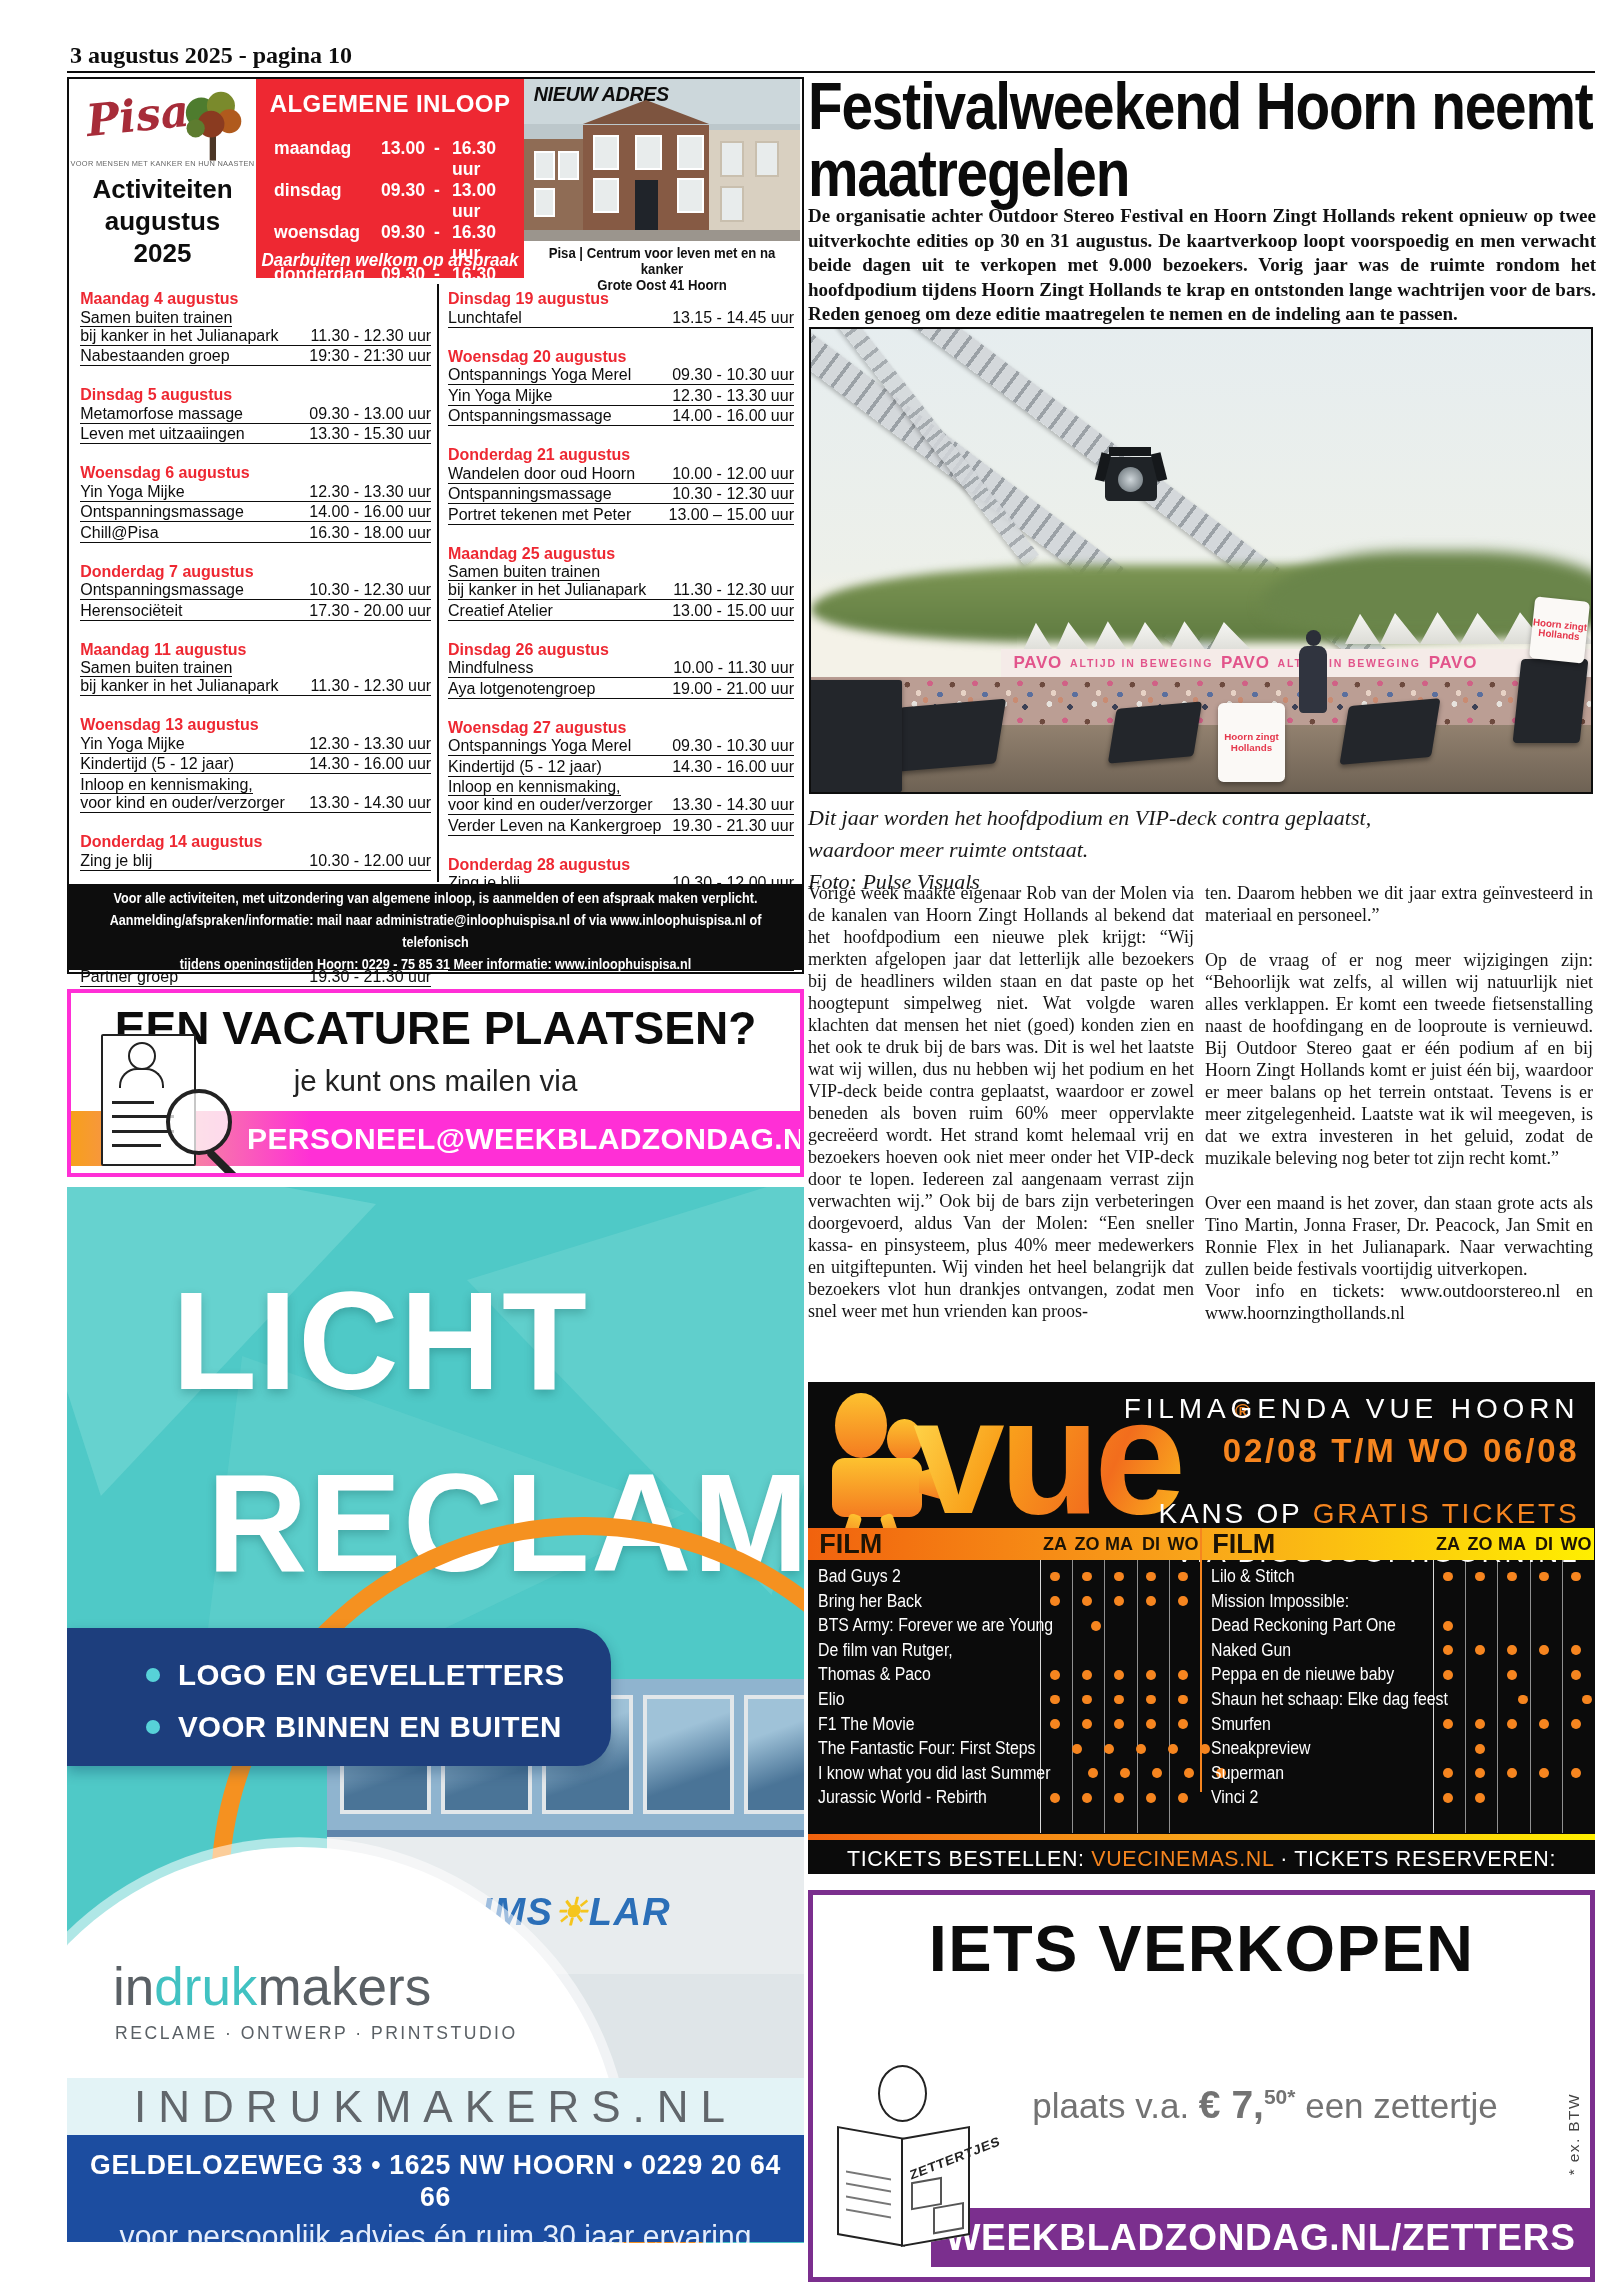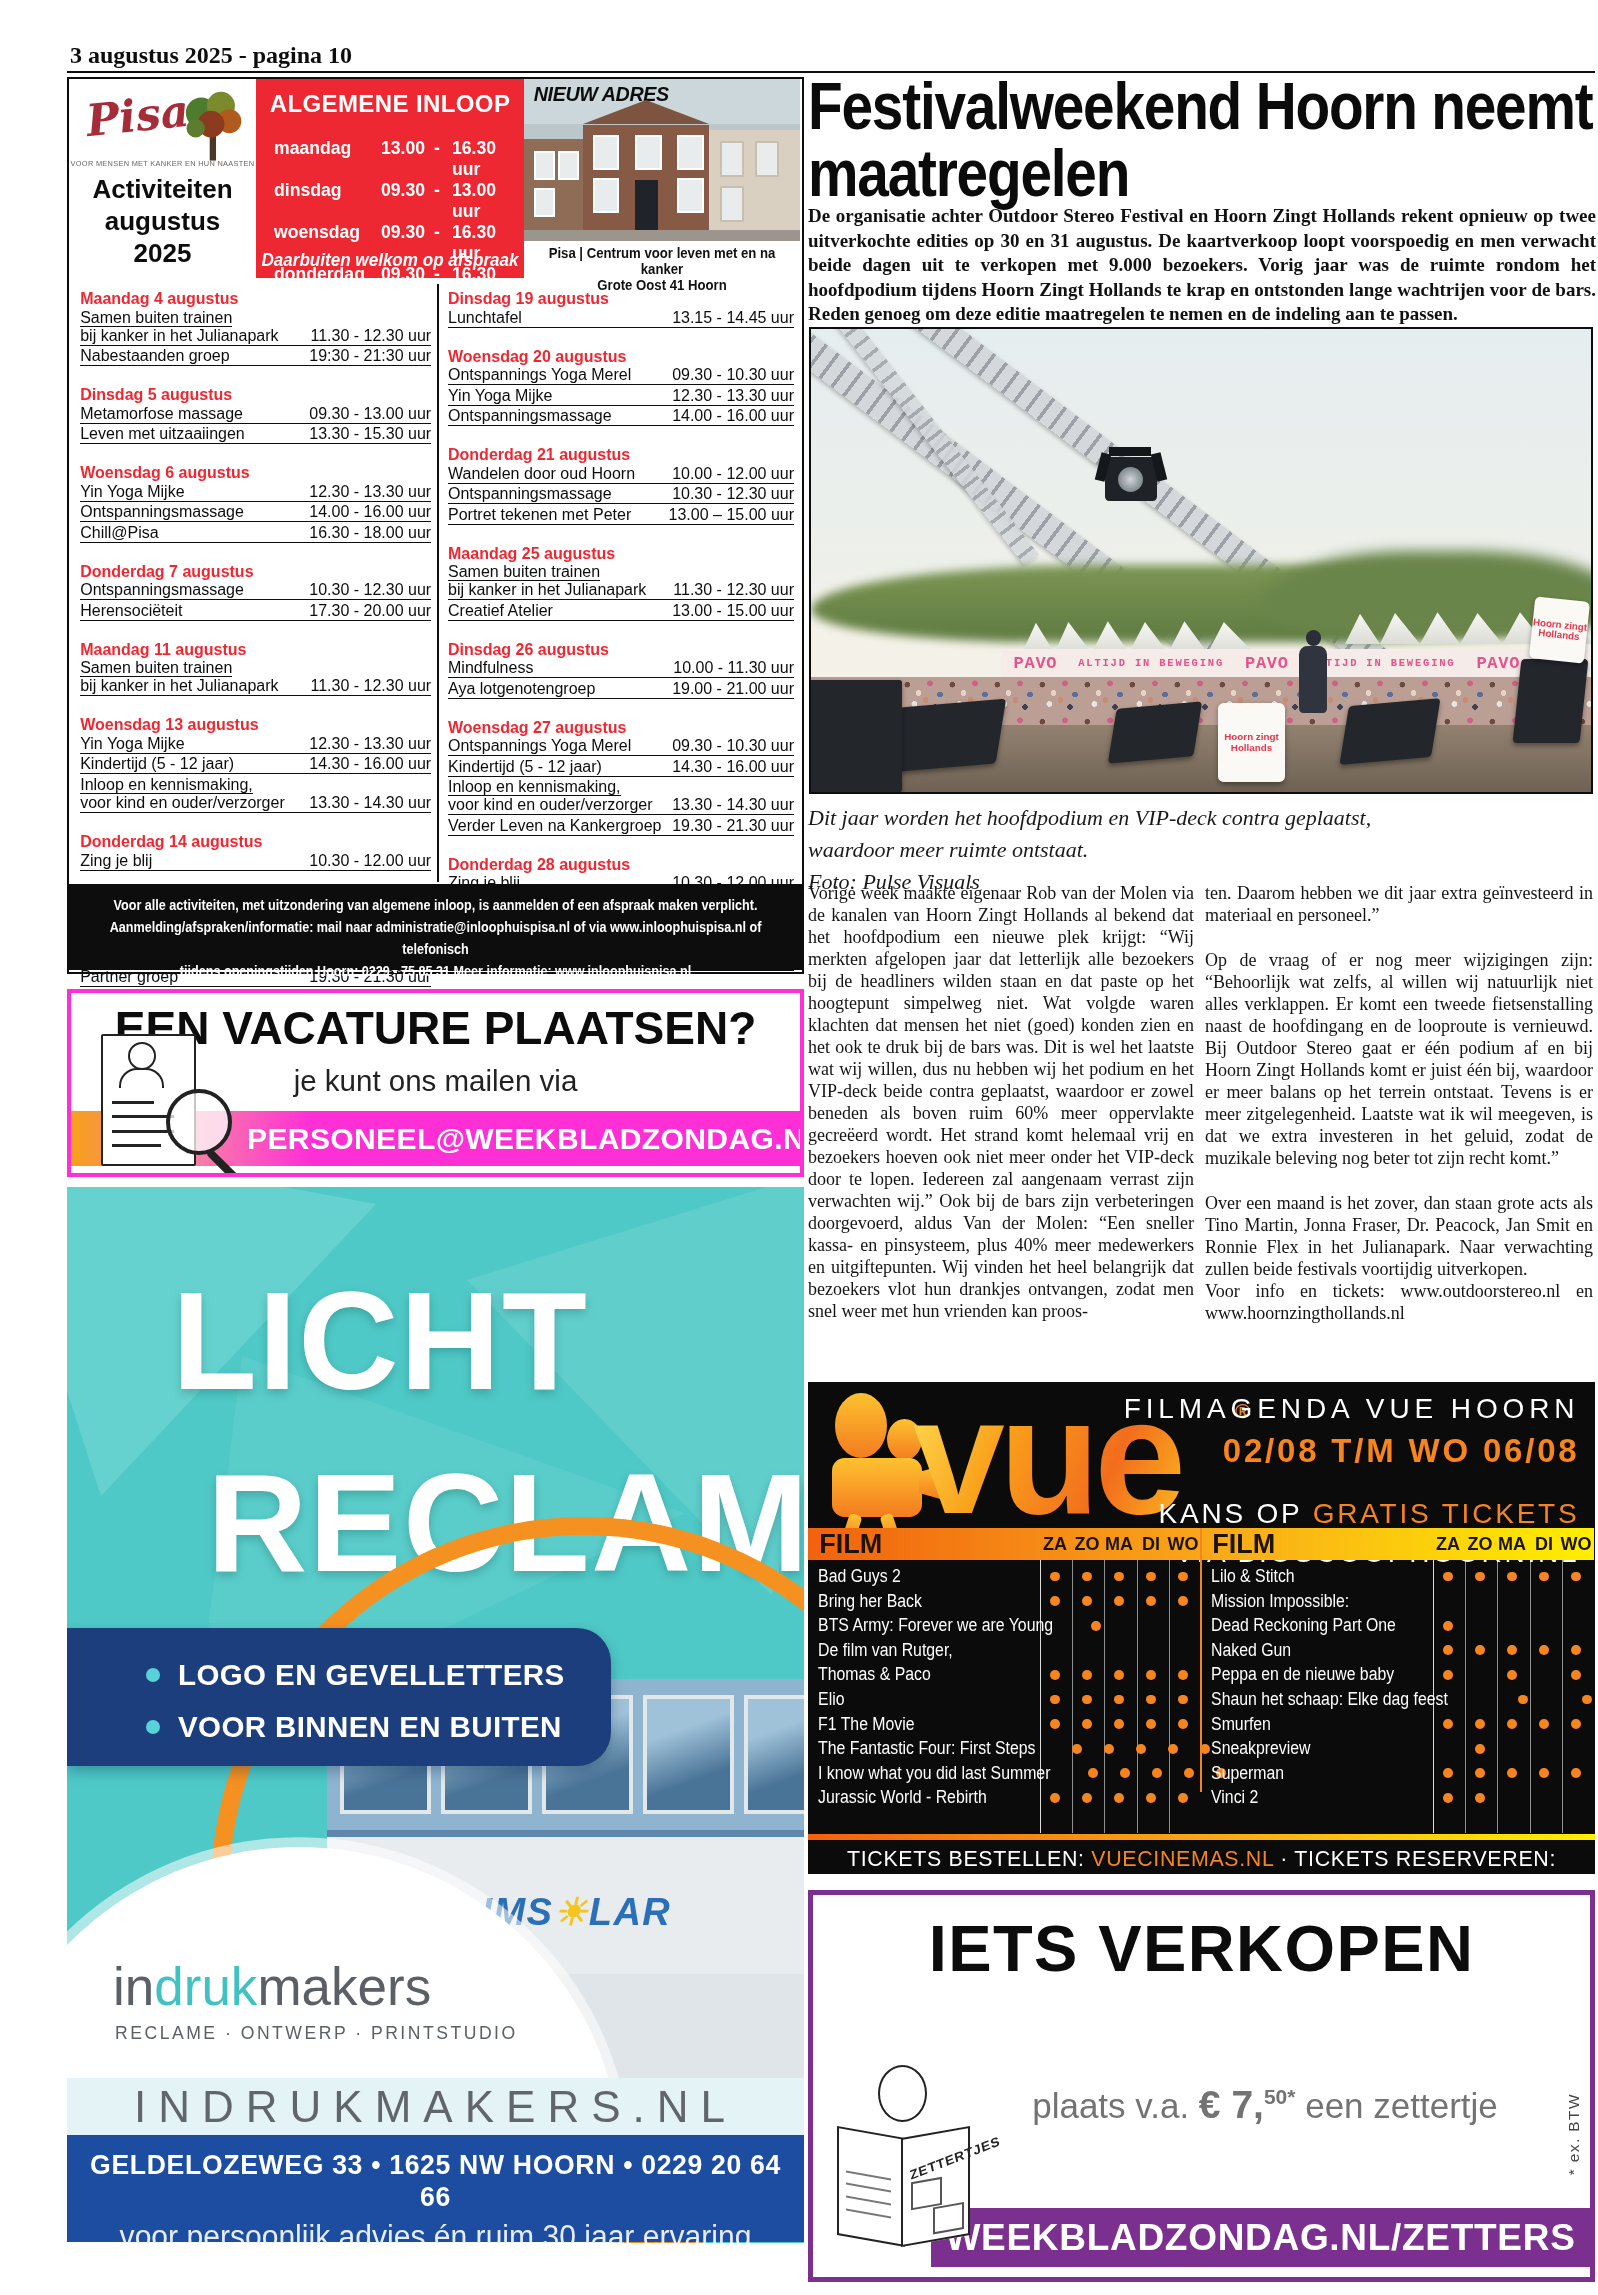--- a/index.html
+++ b/index.html
@@ -39,36 +39,36 @@
   .sched{position:absolute;top:211px;font-size:16px;line-height:18px;color:#0d0d0d;}
   #sched-left{left:11.2px;width:351px;}
   #sched-right{left:379px;width:346px;}
   .sched-divider{position:absolute;left:368px;top:205px;width:2.1px;height:598px;background:#0d0d0d;}
   .day-group{margin-bottom:20px;}
   .day-head{color:var(--c-red,#ee2832);font-weight:700;margin-bottom:0.7px;}
   .act-row{display:flex;justify-content:space-between;border-bottom:1.8px solid #0d0d0d;margin-bottom:1.4px;}
   .act-time{white-space:nowrap;}
   .act-cont .ul{border-bottom:1.8px solid #0d0d0d;}
   #pisa-footer{position:absolute;left:0;right:0;top:805px;height:86px;background:#0d0d0d;color:#fff;
-               text-align:center;padding-top:10px;box-sizing:border-box;}
+               text-align:center;padding-top:3px;box-sizing:border-box;}
   #pisa-footer div{font-weight:700;font-size:14px;line-height:22px;transform:scaleX(.9);}
 
   
   #headline{position:absolute;left:808px;top:73px;width:913px;transform:scaleX(.86);transform-origin:left top;}
   #headline div{font-weight:700;font-size:66px;line-height:67px;letter-spacing:-1.4px;color:#0b0b0b;
                 font-family:"Liberation Sans",sans-serif;}
   #intro{position:absolute;left:808px;top:204px;width:788px;font:700 19px/24.6px "Liberation Serif",serif;text-align:justify;}
   #festival-photo{position:absolute;left:809px;top:327px;width:784px;height:467px;border:2.1px solid #0d0d0d;
                   box-sizing:border-box;overflow:hidden;background:linear-gradient(180deg,#e6edef 0%,#edf0ea 52%,#f4f2e8 60%);}
   .trees{position:absolute;left:0;right:0;top:236px;height:77px;background:linear-gradient(180deg,#7c9553,#5f7b41);
          border-radius:45% 30% 40% 35%/70% 60% 40% 50%;filter:blur(4.9px);}
   .trees2{position:absolute;left:450px;right:-28px;top:222px;height:84px;background:#6a854a;border-radius:50% 50% 40% 40%/80% 70% 40% 40%;filter:blur(6.3px);}
   .tent{position:absolute;height:37px;background:linear-gradient(#fbfbf9,#dcdcd6);clip-path:polygon(0 100%,6% 18%,14% 100%,20% 16%,30% 100%,37% 14%,46% 100%,53% 16%,63% 100%,70% 14%,80% 100%,87% 16%,100% 100%);}
-  .banner{position:absolute;top:320px;height:28px;background:#f5ebe8;display:flex;align-items:center;gap:21px;
-          padding:0 12.6px;overflow:hidden;white-space:nowrap;font-family:Liberation Mono, monospace;}
+  .banner{position:absolute;top:320px;height:28px;background:#f5ebe8;display:flex;align-items:center;gap:8px;
+          padding:0 12.6px;overflow:hidden;white-space:nowrap;}
   .pavo{font-weight:700;font-size:17px;color:#e2548b;letter-spacing:0.7px;}
   .beweging{font-size:10.5px;color:#e2548b;letter-spacing:1.8px;font-weight:700;}
   .crowd{position:absolute;left:0;right:0;top:348px;height:214px;background-color:#bb9e94;
     background-image:
       radial-gradient(circle 4.9px at 6.3px 7.7px,#6d4a3e 55%,transparent 60%),
       radial-gradient(circle 4.9px at 17.6px 16px,#e7d2c5 55%,transparent 60%),
       radial-gradient(circle 4.9px at 29px 6.3px,#d06186 55%,transparent 60%),
       radial-gradient(circle 4.9px at 39px 17.6px,#5a6f9e 55%,transparent 60%),
       radial-gradient(circle 4.9px at 13.3px 27px,#e7e3de 55%,transparent 60%),
       radial-gradient(circle 4.9px at 34px 30px,#3c4156 55%,transparent 60%),

